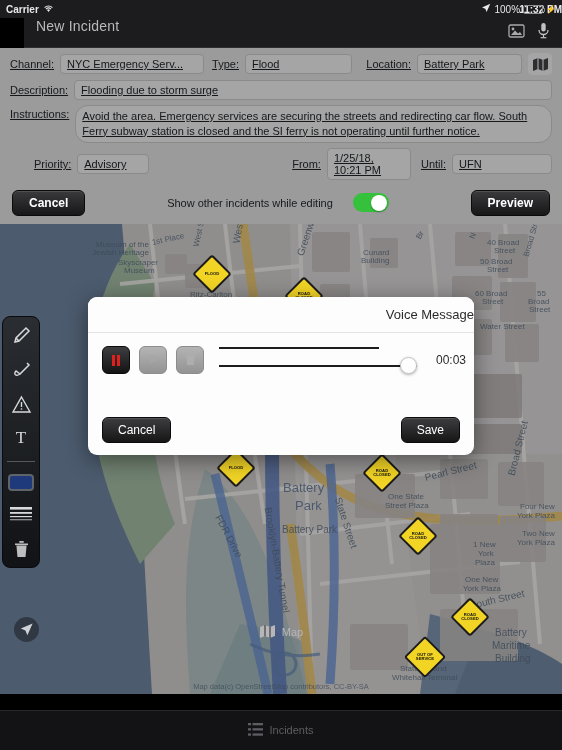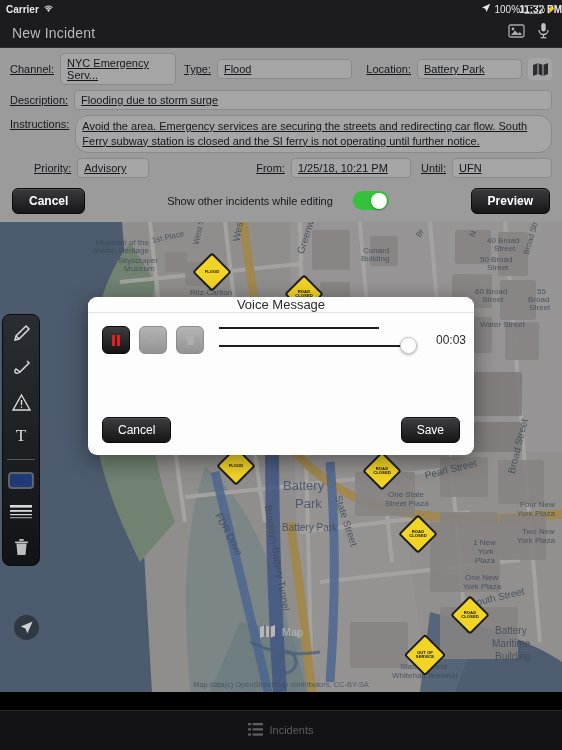--- a/index.html
+++ b/index.html
@@ -31,51 +31,51 @@
     position:relative; padding:1px;
   }
   .batt-shell:after{
     content:""; position:absolute; right:-3px; top:2.5px;
     width:1.5px; height:4px; background:#8e8e93; border-radius:0 1px 1px 0;
   }
   .batt-fill { height:100%; width:100%; background:#3ad23a; border-radius:1px; }
 
   
   #nav-bar {
-    height:30px; background:#1c1c1e; display:flex; align-items:center;
-    padding:0 12px; border-bottom:1px solid #2e2e30;
+    height:30px; background:#1c1c1e; display:flex; 
+    padding:0 12px; border-bottom:1px solid #2e2e30;margin-left:24px;
   }
   #nav-title { color:#b9b9bd; font-size:14px; letter-spacing:.2px; }
   #nav-actions { margin-left:auto; display:flex; align-items:center; gap:12px; }
 
   
   #form-panel {
     background:#9b9b9b; padding:5px 10px 6px 10px;
     font-size:11px; color:#15171a;text-decoration:underline;
   }
   .frow { display:flex; align-items:center; margin-bottom:5px; }
   .flabel { color:#17191c; font-size:11px; white-space:nowrap; }
   .field {
     background:#a5a5a5; border:1px solid #8a8a8a; border-radius:4px;
     padding:3px 6px; font-size:11px; color:#15171a;
     min-height:19px; display:flex; align-items:center;
   }
   .field.multi { display:block; line-height:1.35;border-radius:13px; }
-  #channel-field { width:116px; margin:0 8px 0 6px; }
+  #channel-field { width:144px; margin:0 8px 0 6px; }
   #type-field { flex:1; margin:0 0 0 6px; }
   #location-field { width:105px; margin-left:6px; }
   #map-picker-btn {
     margin-left:6px; width:24px; height:22px; display:flex;
     align-items:center; justify-content:center;
     background:#a5a5a5; border-radius:4px;
   }
   #desc-field { flex:1; margin-left:6px; }
   #instr-field { flex:1; margin-left:6px; min-height:38px; }
   #priority-field { width:72px; margin-left:6px; }
-  #from-field { width:120px; margin-left:6px; }
+  #from-field { width:84px; margin-left:6px; }
   #until-field { width:100px; margin-left:6px; }
   .spacer-flex { flex:1; }
 
   
   #action-bar {
     background:#9b9b9b; display:flex; align-items:center;
     padding:3px 12px 8px 12px;
   }
   .dark-btn {
     background:linear-gradient(#3a3a3c,#171718);
@@ -151,22 +151,22 @@
     position:absolute; left:0; right:0; top:222px; bottom:40px; z-index:10;
     pointer-events:none;
   }
   #voice-modal {
     position:absolute; left:88px; top:297px; width:386px; height:158px;
     background:#fdfdfd; border-radius:9px; z-index:11;
     box-shadow:0 5px 22px rgba(0,0,0,.45);
     overflow:hidden; display:flex; flex-direction:column;
   }
   #modal-header {
-    height:16px; border-bottom:1px solid #e3e3e3;
-    display:flex; align-items:center; justify-content:center;
+    height:36px; border-bottom:1px solid #e3e3e3;
+    display:flex; align-items:center; justify-content:flex-end;
     background:#fdfdfd;
   }
   #modal-title { font-size:13px; color:#2b2b2b; }
   #modal-body { flex:1; padding:10px 4px 0 14px; }
   #transport-row { display:flex; align-items:center; gap:9px; }
   .tbtn {
     width:28px; height:28px; border-radius:6px;
     display:flex; align-items:center; justify-content:center;
   }
   #record-btn { background:linear-gradient(#3e3e40,#141415); border:1px solid #0a0a0a; }

